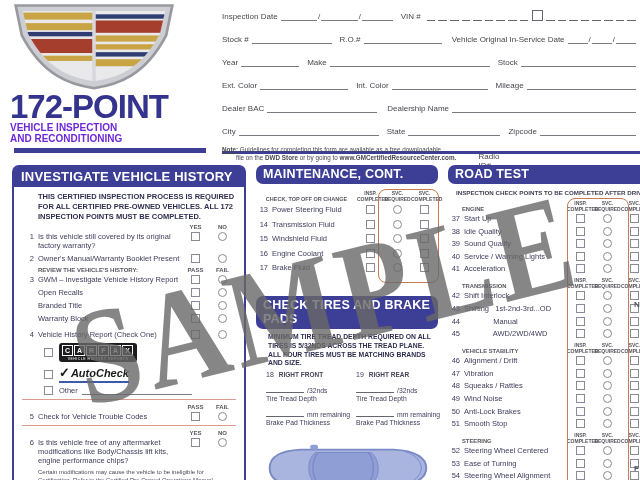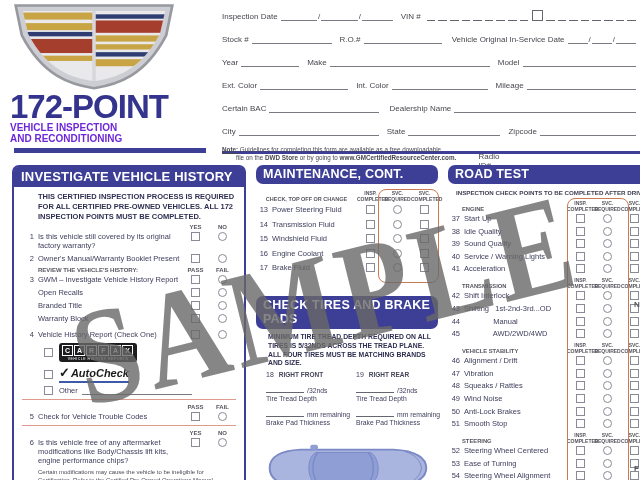--- a/index.html
+++ b/index.html
@@ -163,33 +163,33 @@
         <span class="sep">/</span>
       <span class="ul" style="width:22px"></span>
         <span class="sep">/</span>
       <span class="ul" style="width:22px"></span>
     </div>
     <div class="frow">
       <span class="flabel">Year</span>
       <span class="ul" style="width:58px"></span>
       <span class="flabel" style="margin-left:8px">Make</span>
       <span class="ul" style="width:160px"></span>
-      <span class="flabel" style="margin-left:8px">Model</span>
+      <span class="flabel" style="margin-left:8px">Stock</span>
       <span class="ul" style="flex:1"></span>
     </div>
     <div class="frow">
       <span class="flabel">Ext. Color</span>
       <span class="ul" style="width:88px"></span>
       <span class="flabel" style="margin-left:8px">Int. Color</span>
       <span class="ul" style="width:96px"></span>
       <span class="flabel" style="margin-left:8px">Mileage</span>
       <span class="ul" style="flex:1"></span>
     </div>
     <div class="frow">
-      <span class="flabel">Certain BAC</span>
+      <span class="flabel">Dealer BAC</span>
       <span class="ul" style="width:110px"></span>
       <span class="flabel" style="margin-left:10px">Dealership Name</span>
       <span class="ul" style="flex:1"></span>
     </div>
     <div class="frow">
       <span class="flabel">City</span>
       <span class="ul" style="width:140px"></span>
       <span class="flabel" style="margin-left:8px">State</span>
       <span class="ul" style="width:92px"></span>
       <span class="flabel" style="margin-left:8px">Zipcode</span>

